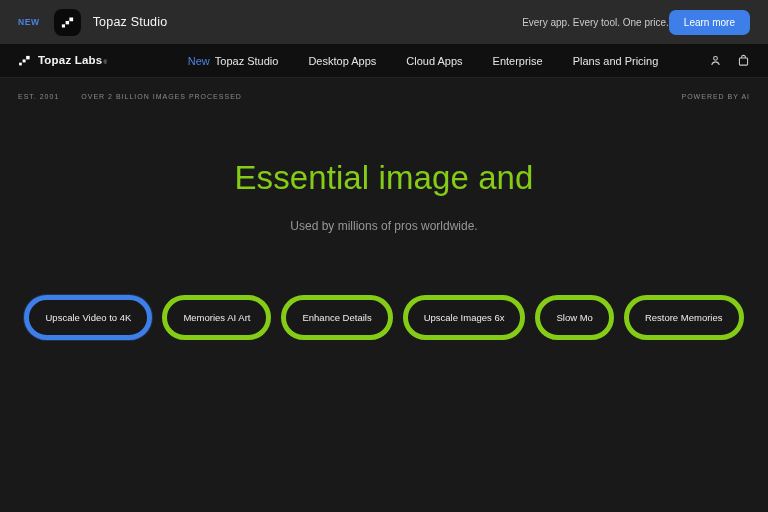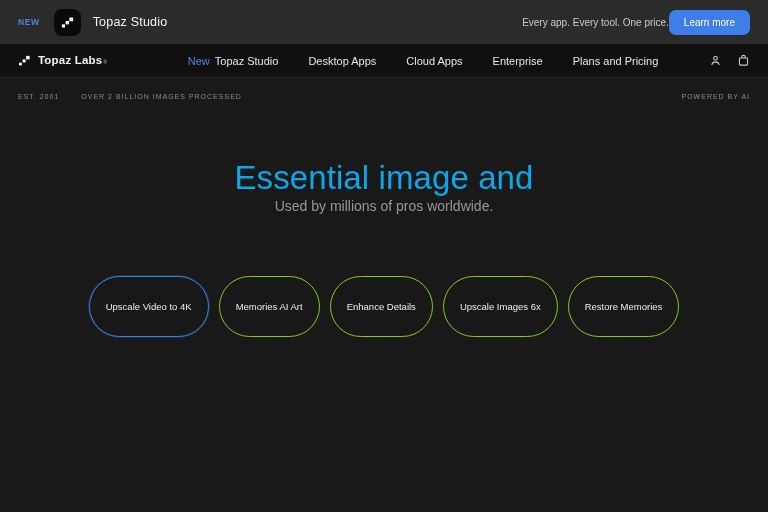--- a/index.html
+++ b/index.html
@@ -90,42 +90,43 @@
   }
   .stats-left { display: flex; gap: 22px; }
   .stats-right { margin-left: auto; }
 
   
   .hero { text-align: center; margin-top: 58px; }
   .hero-title {
     font-size: 33px;
     line-height: 40px;
     font-weight: 500;
-    color: #0ea5e9;
+    color: #84cc16;
     letter-spacing: 0.1px;
   }
   .hero-sub {
-    font-size: 14px;
+    margin-top: 21px;
+    font-size: 12px;
     color: #979797;
   }
 
   
   .pills {
     display: flex;
     justify-content: center;
     gap: 10px;
     margin-top: 62px;
   }
   .pill {
     background: #181818;
-    border: 1px solid #84cc16;
+    border: 5px solid #84cc16;
     color: #ededed;
     font-family: inherit;
     font-size: 9.5px;
-    padding: 24px 16px;
+    padding: 12px 16px;
     border-radius: 999px;
     cursor: pointer;
     white-space: nowrap;
   }
   .pill.active {
     border-color: #3d7ee8;
     box-shadow: 0 0 0 1px rgba(61,126,232,0.25);
   }
 </style>
 </head>
@@ -197,14 +198,15 @@
     <span>Essential image and</span><br>
   </h1>
   <p class="hero-sub">Used by millions of pros worldwide.</p>
 </section>
 
 <div class="pills">
   <button class="pill active">Upscale Video to 4K</button>
   <button class="pill">Memories AI Art</button>
   <button class="pill">Enhance Details</button>
   <button class="pill">Upscale Images 6x</button>
+  <button class="pill">Slow Mo</button>
   <button class="pill">Restore Memories</button>
 </div>
 
 </body></html>

